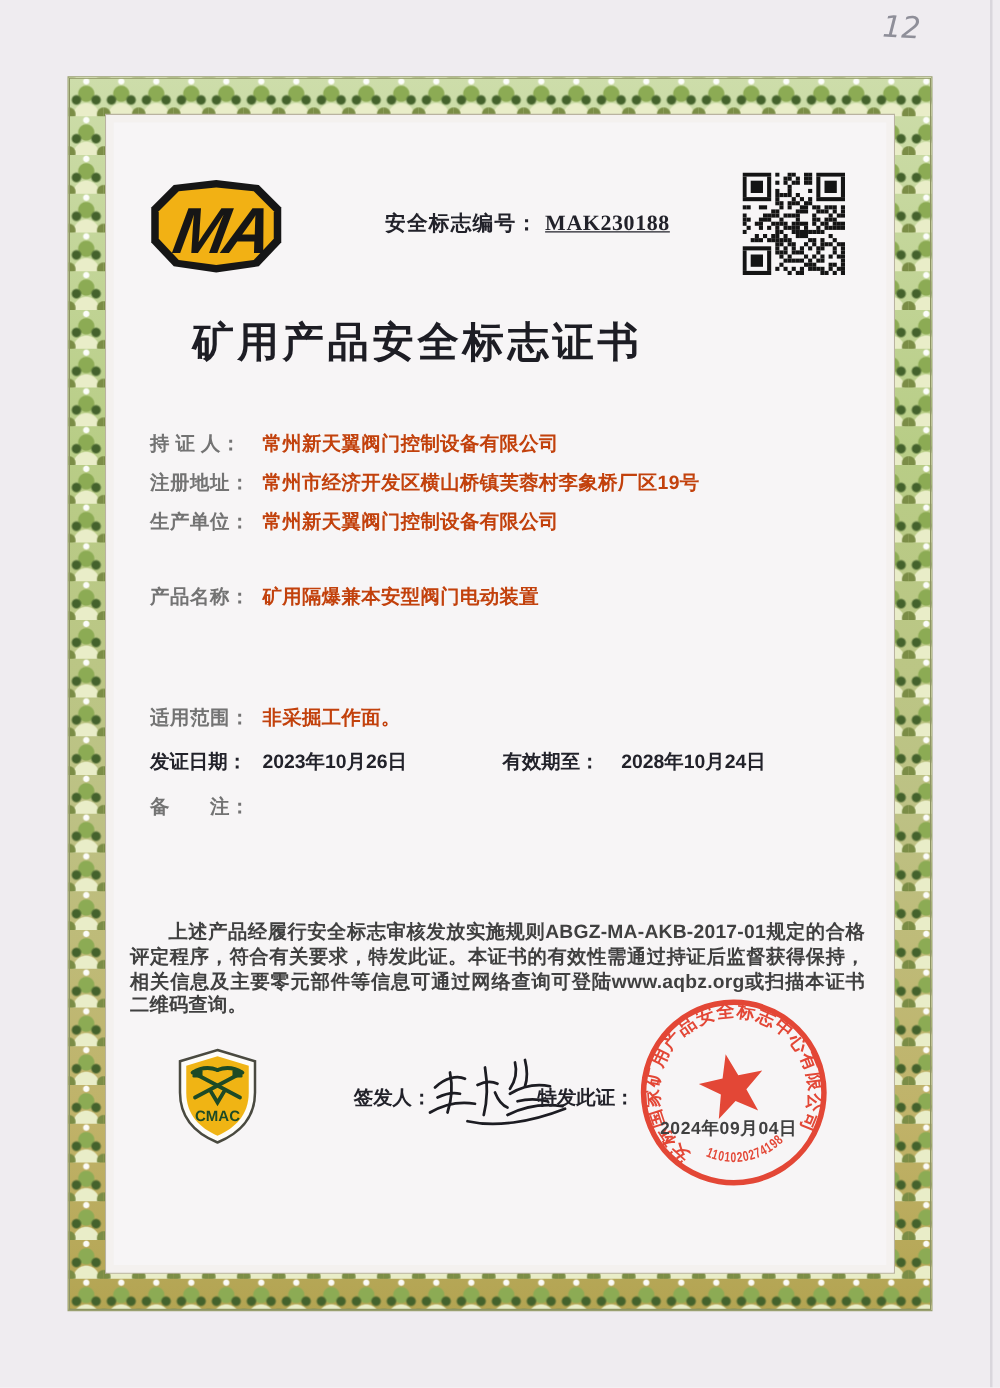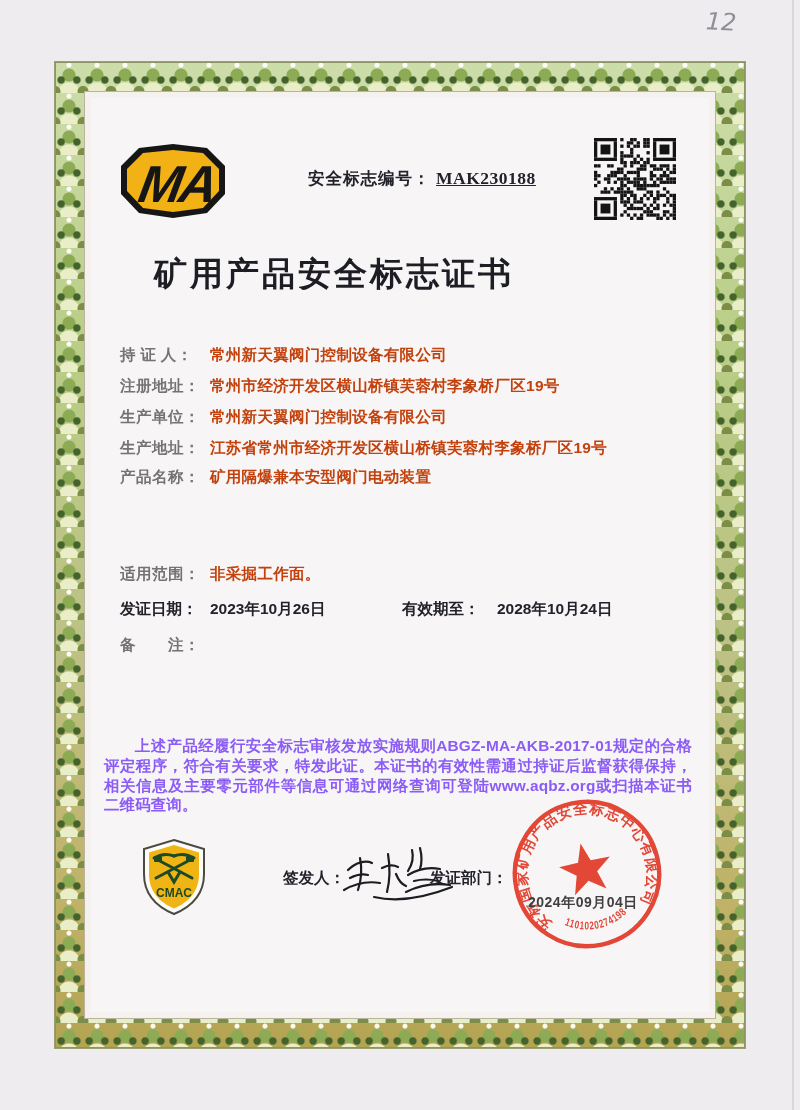--- a/index.html
+++ b/index.html
@@ -56,21 +56,21 @@
   .r6 .fvalue{left:165px;width:392px;font-size:14.5px;line-height:1.5;
       font-family:"Liberation Mono","DejaVu Sans Mono",monospace;font-weight:700;letter-spacing:-0.6px;}
   .daterow{position:absolute;left:120px;top:599px;width:572px;font-size:15.5px;font-weight:700;}
   .daterow .v1{position:absolute;left:90px;top:0;}
   .daterow .l2{position:absolute;left:282px;top:0;}
   .daterow .v2{position:absolute;left:377px;top:0;}
   .remark{top:635px}
   
   .statement{
     position:absolute;left:104px;top:736px;width:588px;margin:0;
-    font-size:15.4px;font-weight:700;line-height:19.8px;color:#8b5cf6;
+    font-size:15.4px;font-weight:700;line-height:19.8px;color:#404040;
     text-align:justify;text-indent:2em;letter-spacing:.2px;
   }
   
   .cmac{position:absolute;left:140px;top:838px;width:68px;height:78px;}
   .signer{position:absolute;left:283px;top:868px;font-size:15.5px;font-weight:700;}
   .signature{position:absolute;left:340px;top:840px;width:120px;height:66px;}
   .dept{position:absolute;left:430px;top:868px;font-size:15.5px;font-weight:700;}
   .seal{position:absolute;left:504px;top:796px;width:166px;height:156px;transform:rotate(-12deg);opacity:.93;}
   .seal svg{width:100%;height:100%;}
   .seal-date{
@@ -349,24 +349,20 @@
     <span class="fvalue">常州新天翼阀门控制设备有限公司</span>
   </div>
   <div class="field r1">
     <span class="flabel">注册地址：</span>
     <span class="fvalue">常州市经济开发区横山桥镇芙蓉村李象桥厂区19号</span>
   </div>
   <div class="field r2">
     <span class="flabel">生产单位：</span>
     <span class="fvalue">常州新天翼阀门控制设备有限公司</span>
   </div>
-  <div class="field r3">
-    <span class="flabel">生产地址：</span>
-    <span class="fvalue">江苏省常州市经济开发区横山桥镇芙蓉村李象桥厂区19号</span>
-  </div>
   <div class="field r4">
     <span class="flabel">产品名称：</span>
     <span class="fvalue">矿用隔爆兼本安型阀门电动装置</span>
   </div>
   <div class="field r7">
     <span class="flabel">适用范围：</span>
     <span class="fvalue">非采掘工作面。</span>
   </div>
 
   <div class="daterow">
@@ -410,21 +406,21 @@
       <path d="M42 28 C48 25 54 25 58 27"></path>
       <path d="M56 34 C58 39 61 44 66 46"></path>
       <path d="M72 10 C74 18 72 25 68 31"></path>
       <path d="M80 8 C82 16 82 23 80 29"></path>
       <path d="M68 35 C78 29 90 27 100 29"></path>
       <path d="M74 41 C82 39 90 39 98 41"></path>
       <path d="M66 52 C80 45 96 43 110 45"></path>
       <path d="M34 57 C56 62 84 58 112 47"></path>
     </g>
   </svg>
-  <div class="dept">发证部门：</div>
+  <div class="dept">特发此证：</div>
 
   <div class="seal">
     <svg viewBox="0 0 160 160">
       <defs>
         <path id="arcTop" d="M 36.2 123.8 A 62 62 0 1 1 123.8 123.8" fill="none"></path>
         <path id="arcBottom" d="M 44.9 124.9 A 57 57 0 0 0 115.1 124.9" fill="none"></path>
       </defs>
       <circle cx="80" cy="80" r="74" fill="none" stroke="#e23a28" stroke-width="4.5"></circle>
       <polygon points="80,48 86.6,66.9 106.6,67.3 90.7,79.5 96.5,98.7 80,87.2 63.5,98.7 69.3,79.5 53.4,67.3 73.4,66.9" fill="#e23a28"></polygon>
       <text font-size="15" font-weight="700" fill="#e23a28" letter-spacing="1">

